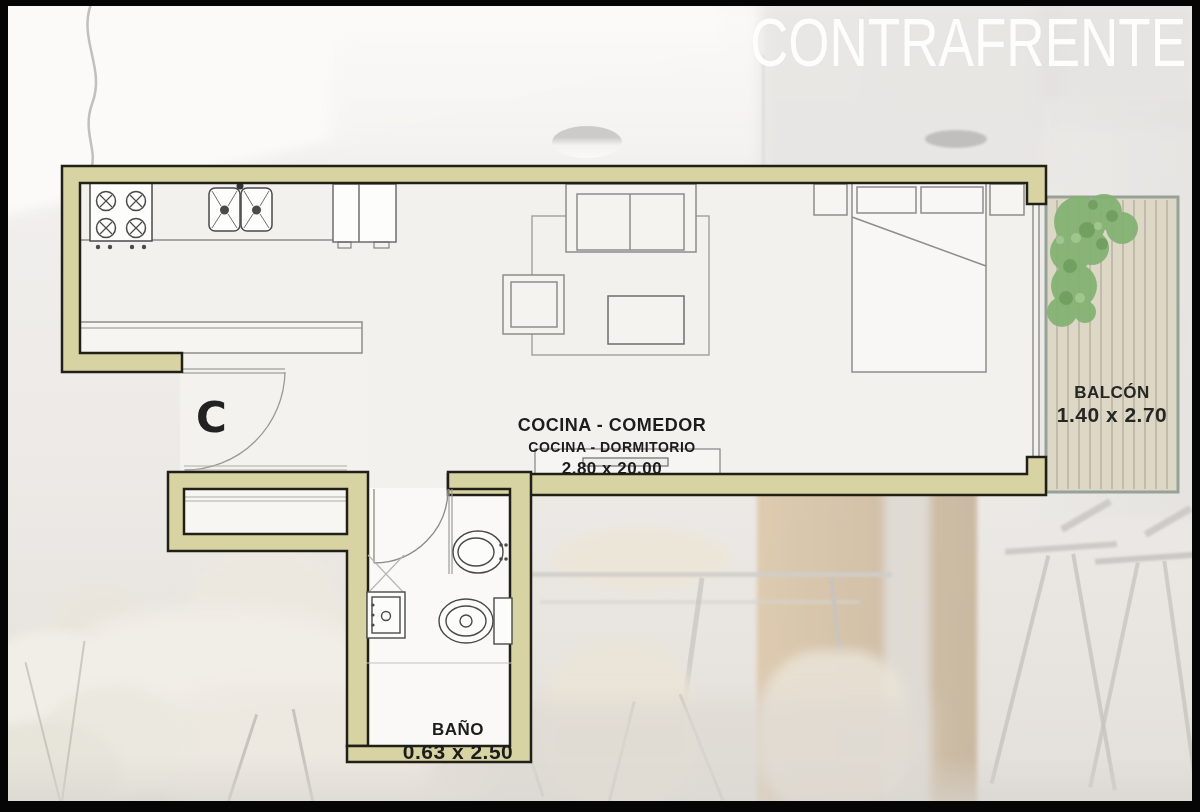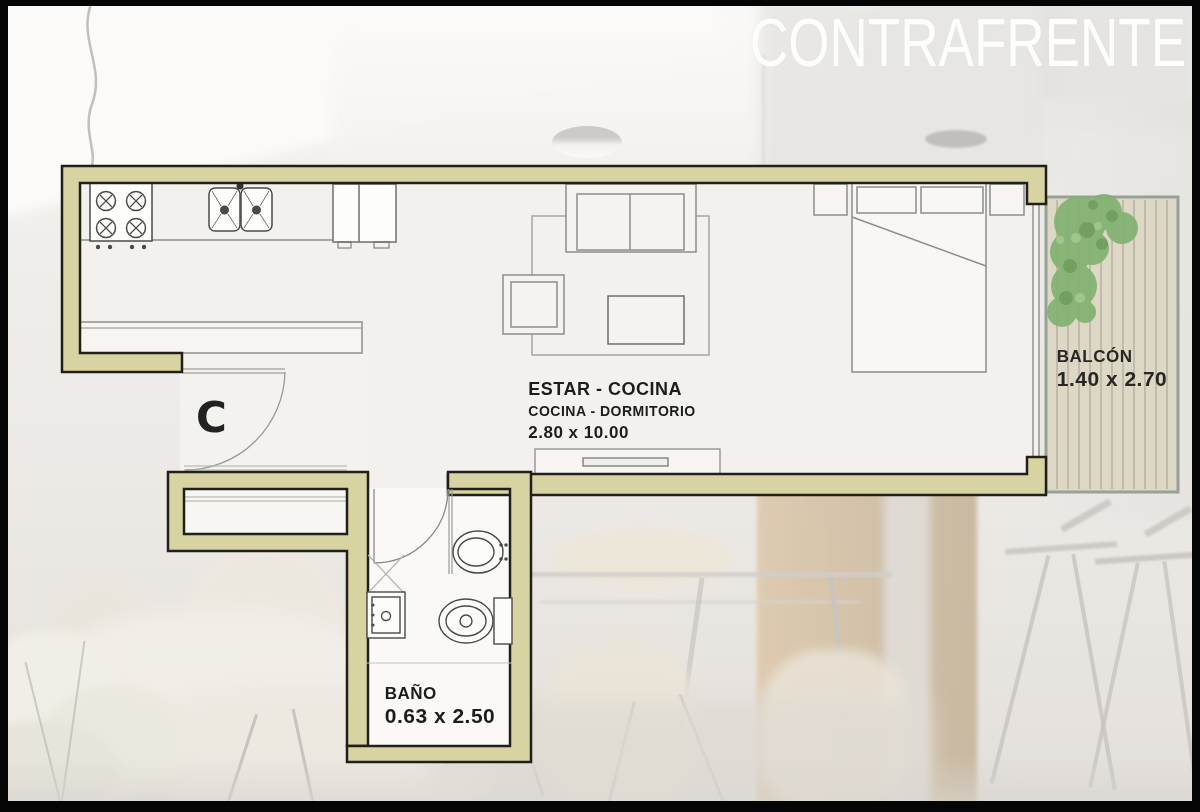--- a/index.html
+++ b/index.html
@@ -9,22 +9,22 @@
   }
   #stage *{box-sizing:border-box;}
   
   #photo{position:absolute;inset:0;z-index:1;pointer-events:none;}
   .blob{position:absolute;}
   #photo-wash{position:absolute;inset:0;background:rgba(246,245,242,.38);}
   
   #plan-svg{position:absolute;left:0;top:0;z-index:10;}
   
   .plan-label{
-    position:absolute;z-index:20;color:#1c1c1c;
-    font-weight:bold;letter-spacing:.5px;white-space:nowrap;
+    position:absolute;z-index:20;text-align:center;color:#1c1c1c;
+    font-weight:bold;letter-spacing:.5px;white-space:nowrap;margin-top:36px;
   }
   .plan-label .l1{font-size:18px;line-height:22px;}
   .plan-label .l2{font-size:14px;line-height:22px;}
   .plan-label .dims{font-size:17px;line-height:21px;}
   .small-label .l1{font-size:17px;line-height:23px;}
   .small-label .dims{font-size:21px;line-height:22px;}
   #unit-letter{
     position:absolute;left:196px;top:393px;z-index:20;
     font-size:42px;font-weight:bold;color:#222;font-family:"DejaVu Sans",sans-serif;
   }
@@ -293,31 +293,31 @@
       <circle cx="386" cy="616" r="4.5" fill="none"></circle>
       <g fill="#4a4a48" stroke="none">
         <circle cx="373" cy="605" r="1.6"></circle>
           <circle cx="373" cy="615" r="1.6"></circle>
           <circle cx="373" cy="625" r="1.6"></circle>
       </g>
     </g>
   </svg>
 
   <div class="plan-label" id="main-room-label" style="left:612px;top:378px;transform:translateX(-50%);">
-    <div class="l1">ESTAR - COCINA</div>
+    <div class="l1">COCINA - COMEDOR</div>
     <div class="l2">COCINA - DORMITORIO</div>
-    <div class="dims">2.80 x 10.00</div>
+    <div class="dims">2.80 x 20.00</div>
   </div>
 
   <div class="plan-label small-label" id="balcony-label" style="left:1112px;top:345px;transform:translateX(-50%);color:#262624;">
     <div class="l1">BALCÓN</div>
     <div class="dims">1.40 x 2.70</div>
   </div>
 
-  <div class="plan-label small-label" id="bathroom-label" style="left:440px;top:682px;transform:translateX(-50%);">
+  <div class="plan-label small-label" id="bathroom-label" style="left:458px;top:682px;transform:translateX(-50%);">
     <div class="l1">BAÑO</div>
     <div class="dims">0.63 x 2.50</div>
   </div>
 
   <div id="unit-letter">C</div>
 
   <div id="page-title">CONTRAFRENTE</div>
 
   <div class="frame" style="left:0;top:0;width:1200px;height:6px;"></div>
   <div class="frame" style="left:0;top:0;width:8px;height:812px;"></div>

